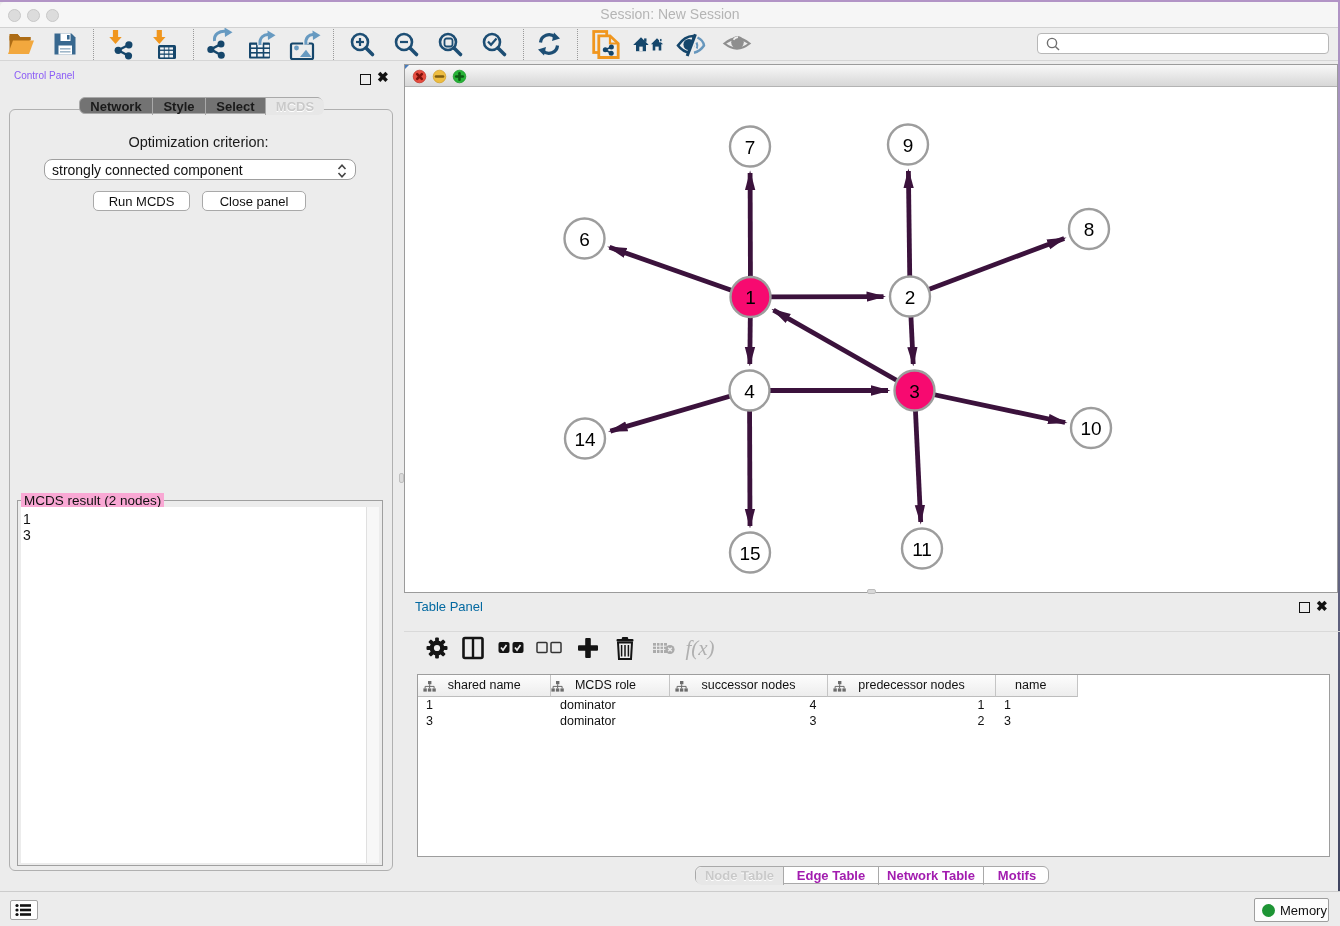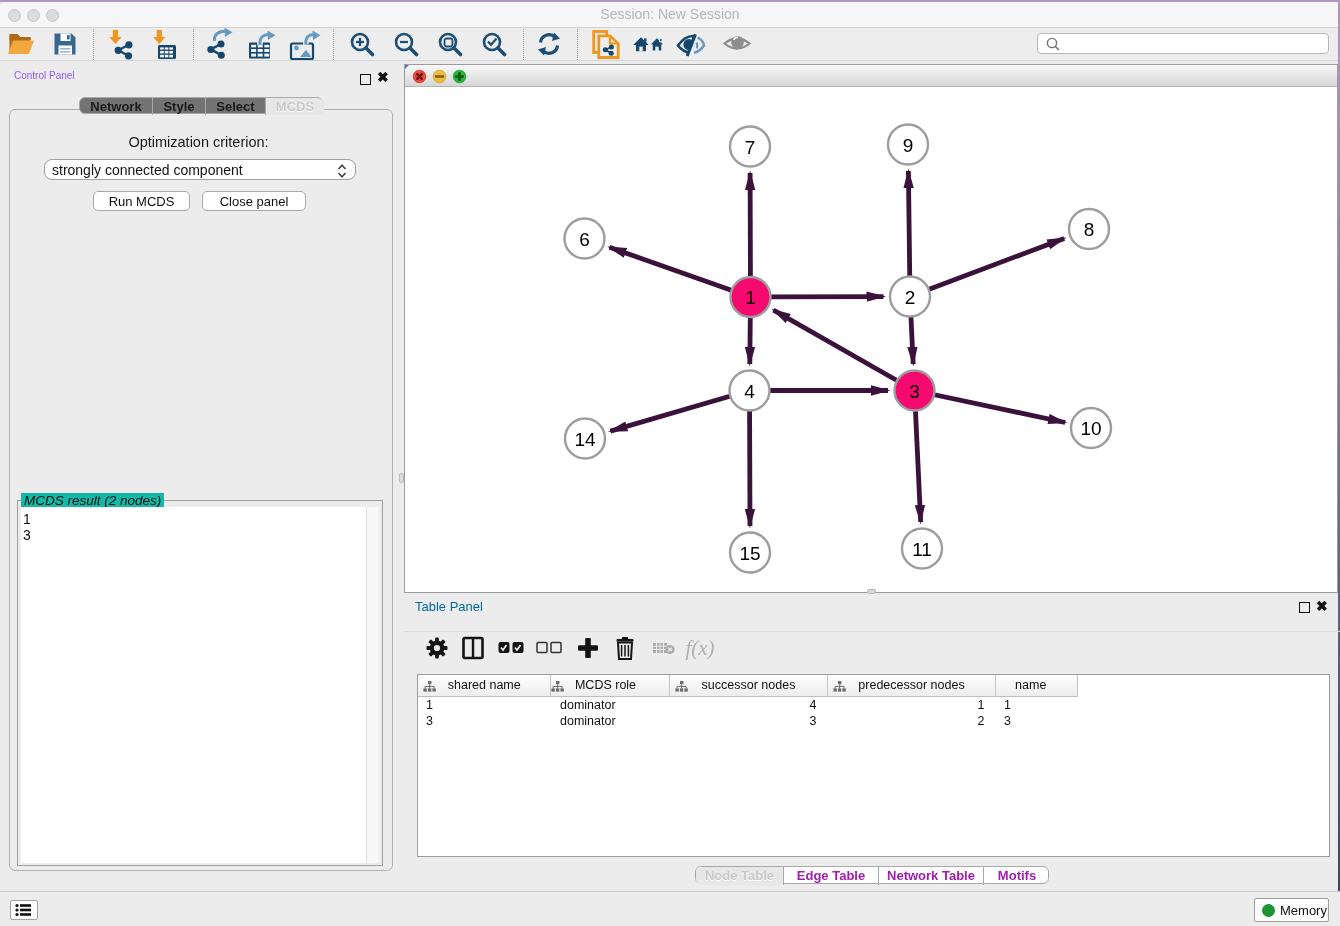--- a/index.html
+++ b/index.html
@@ -25,21 +25,21 @@
   .hdr-x { position:absolute; font-size:14px; font-weight:bold; color:#111; }
   #cp-pane { left:9px; top:109px; width:384px; height:762px; background:#ececec; border:1px solid #b0b0b0; border-radius:6px; }
   #tabbar { left:79px; top:97px; width:244px; height:17px; background:#737373; border:1px solid #a9a9a9; border-radius:6px; }
   .tseg { position:absolute; top:0; height:17px; font-size:13px; font-weight:bold; color:#1a1a1a; text-align:center; line-height:17px; border-left:1px solid #a9a9a9; }
   .tseg:first-child { border-left:none; }
   .tsegsel { background:#e7e7e7; color:#c9c9c9; text-shadow:0 1px 0 #fff; border-radius:0 6px 6px 0; }
   #opt-label { left:0px; top:134px; width:397px; text-align:center; font-size:14.5px; color:#1a1a1a; }
   #dropdown { left:44px; top:159px; width:312px; height:21px; background:#fff; border:1px solid #9f9f9f; border-radius:8px; font-size:14px; color:#111; line-height:20px; padding-left:7px; }
   .btn { position:absolute; top:191px; height:20px; background:#fff; border:1px solid #a9a9a9; border-radius:5px; font-size:13px; color:#111; text-align:center; line-height:20px; }
   #fieldset { left:17px; top:500px; width:366px; height:366px; border:1px solid #9f9f9f; }
-  #fieldlegend { left:21px; top:493px; background:#14b8a6; padding:0 3px; font-size:13.5px; color:#111;font-style:italic; }
+  #fieldlegend { left:21px; top:493px; background:#f9a8d4; padding:0 3px; font-size:13.5px; color:#111; }
   #resultbox { left:21px; top:507px; width:358px; height:356px; background:#fff; font-size:14px; color:#111; line-height:16.3px; padding:4px 0 0 2px; }
   #result-scroll { left:366px; top:507px; width:13px; height:356px; background:#f7f7f7; border-left:1px solid #e0e0e0; }
 
   
   #netframe { left:404px; top:64px; width:934px; height:529px; border:1px solid #9b9b9b; background:#fff; }
   #nettitle { position:absolute; left:0; top:0; width:932px; height:22px; background:linear-gradient(#f8f8f8,#d7d7d7); border-bottom:1px solid #b3b3b3; }
   #netname { position:absolute; top:2px; left:0; width:100%; text-align:center; text-indent:7px; font-size:15px; color:#1c1c1c; }
   #handle { position:absolute; left:462px; top:524px; width:9px; height:5px; background:#d8d8d8; border:1px solid #bcbcbc; border-radius:2px; }
   #corner { position:absolute; left:0px; top:0px; width:0; height:0; border-top:4px solid #4a7dbd; border-right:4px solid transparent; }
 

